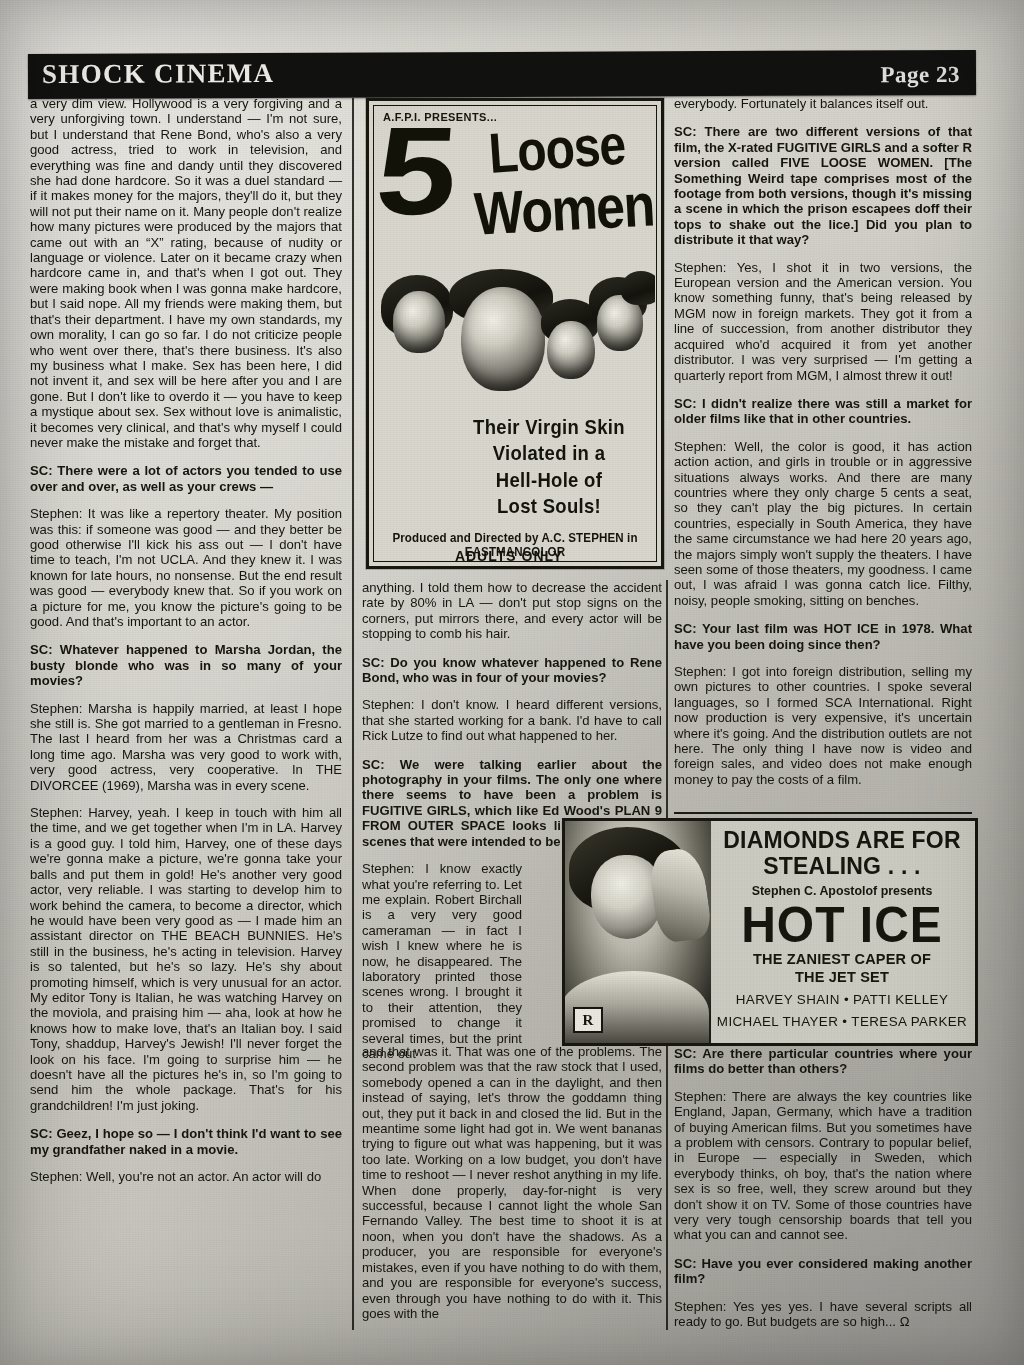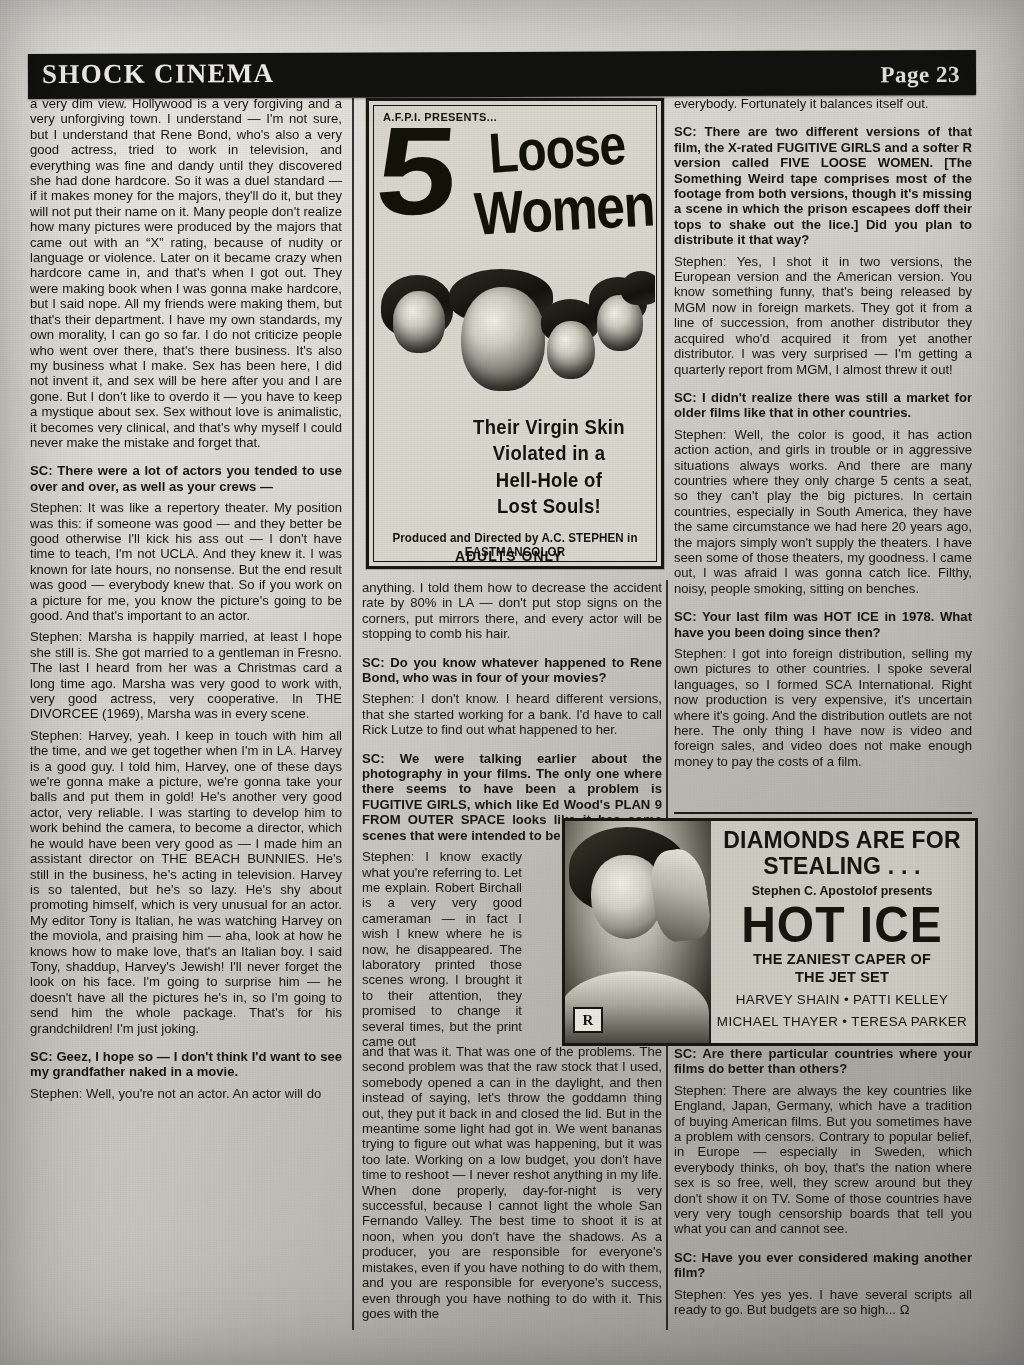--- a/index.html
+++ b/index.html
@@ -81,21 +81,21 @@
     font-size: 13.1px;
     line-height: 15.4px;
     text-align: justify;
     z-index: 6;
   }
   .col p { margin: 0; }
   .col .q {
     font-weight: bold;
     margin-top: 13px;
   }
-  .col .a { margin-top: 6px; }
+  .col .a { margin-top: 12px; }
   .col .cont { margin-top: 0; }
 
   #col1 { left: 30px;  top: 96px; width: 312px; }
   #col2 { left: 362px; top: 580px; width: 300px; }
   #col2b{ left: 362px; top: 1044px; width: 300px; }
   #col3 { left: 674px; top: 96px; width: 298px; }
   #col3b{ left: 674px; top: 1046px; width: 298px; }
 
   
   .wrapfloat {
@@ -390,20 +390,21 @@
   </div>
 
   <div class="vrule" id="vrule1"></div>
   <div class="vrule" id="vrule2"></div>
   <div class="hrule" id="hrule1"></div>
 
   <div class="col" id="col1">
     <p class="cont">a very dim view. Hollywood is a very forgiving and a very unforgiving town. I understand — I'm not sure, but I understand that Rene Bond, who's also a very good actress, tried to work in television, and everything was fine and dandy until they discovered she had done hardcore. So it was a duel standard — if it makes money for the majors, they'll do it, but they will not put their name on it. Many people don't realize how many pictures were produced by the majors that came out with an “X” rating, because of nudity or language or violence. Later on it became crazy when hardcore came in, and that's when I got out. They were making book when I was gonna make hardcore, but I said nope. All my friends were making them, but that's their department. I have my own standards, my own morality, I can go so far. I do not criticize people who went over there, that's there business. It's also my business what I make. Sex has been here, I did not invent it, and sex will be here after you and I are gone. But I don't like to overdo it — you have to keep a mystique about sex. Sex without love is animalistic, it becomes very clinical, and that's why myself I could never make the mistake and forget that.</p>
     <p class="q">SC: There were a lot of actors you tended to use over and over, as well as your crews —</p>
     <p class="a">Stephen: It was like a repertory theater. My position was this: if someone was good — and they better be good otherwise I'll kick his ass out — I don't have time to teach, I'm not UCLA. And they knew it. I was known for late hours, no nonsense. But the end result was good — everybody knew that. So if you work on a picture for me, you know the picture's going to be good. And that's important to an actor.</p>
+    <p class="q">SC: Whatever happened to Marsha Jordan, the busty blonde who was in so many of your movies?</p>
     <p class="a">Stephen: Marsha is happily married, at least I hope she still is. She got married to a gentleman in Fresno. The last I heard from her was a Christmas card a long time ago. Marsha was very good to work with, very good actress, very cooperative. In THE DIVORCEE (1969), Marsha was in every scene.</p>
     <p class="a">Stephen: Harvey, yeah. I keep in touch with him all the time, and we get together when I'm in LA. Harvey is a good guy. I told him, Harvey, one of these days we're gonna make a picture, we're gonna take your balls and put them in gold! He's another very good actor, very reliable. I was starting to develop him to work behind the camera, to become a director, which he would have been very good as — I made him an assistant director on THE BEACH BUNNIES. He's still in the business, he's acting in television. Harvey is so talented, but he's so lazy. He's shy about promoting himself, which is very unusual for an actor. My editor Tony is Italian, he was watching Harvey on the moviola, and praising him — aha, look at how he knows how to make love, that's an Italian boy. I said Tony, shaddup, Harvey's Jewish! I'll never forget the look on his face. I'm going to surprise him — he doesn't have all the pictures he's in, so I'm going to send him the whole package. That's for his grandchildren! I'm just joking.</p>
     <p class="q">SC: Geez, I hope so — I don't think I'd want to see my grandfather naked in a movie.</p>
     <p class="a">Stephen: Well, you're not an actor. An actor will do</p>
   </div>
 
   <div id="poster">
     <div class="inner-rule"></div>
     <div class="afpi">A.F.P.I. PRESENTS...</div>
     <div class="big5">5</div>

